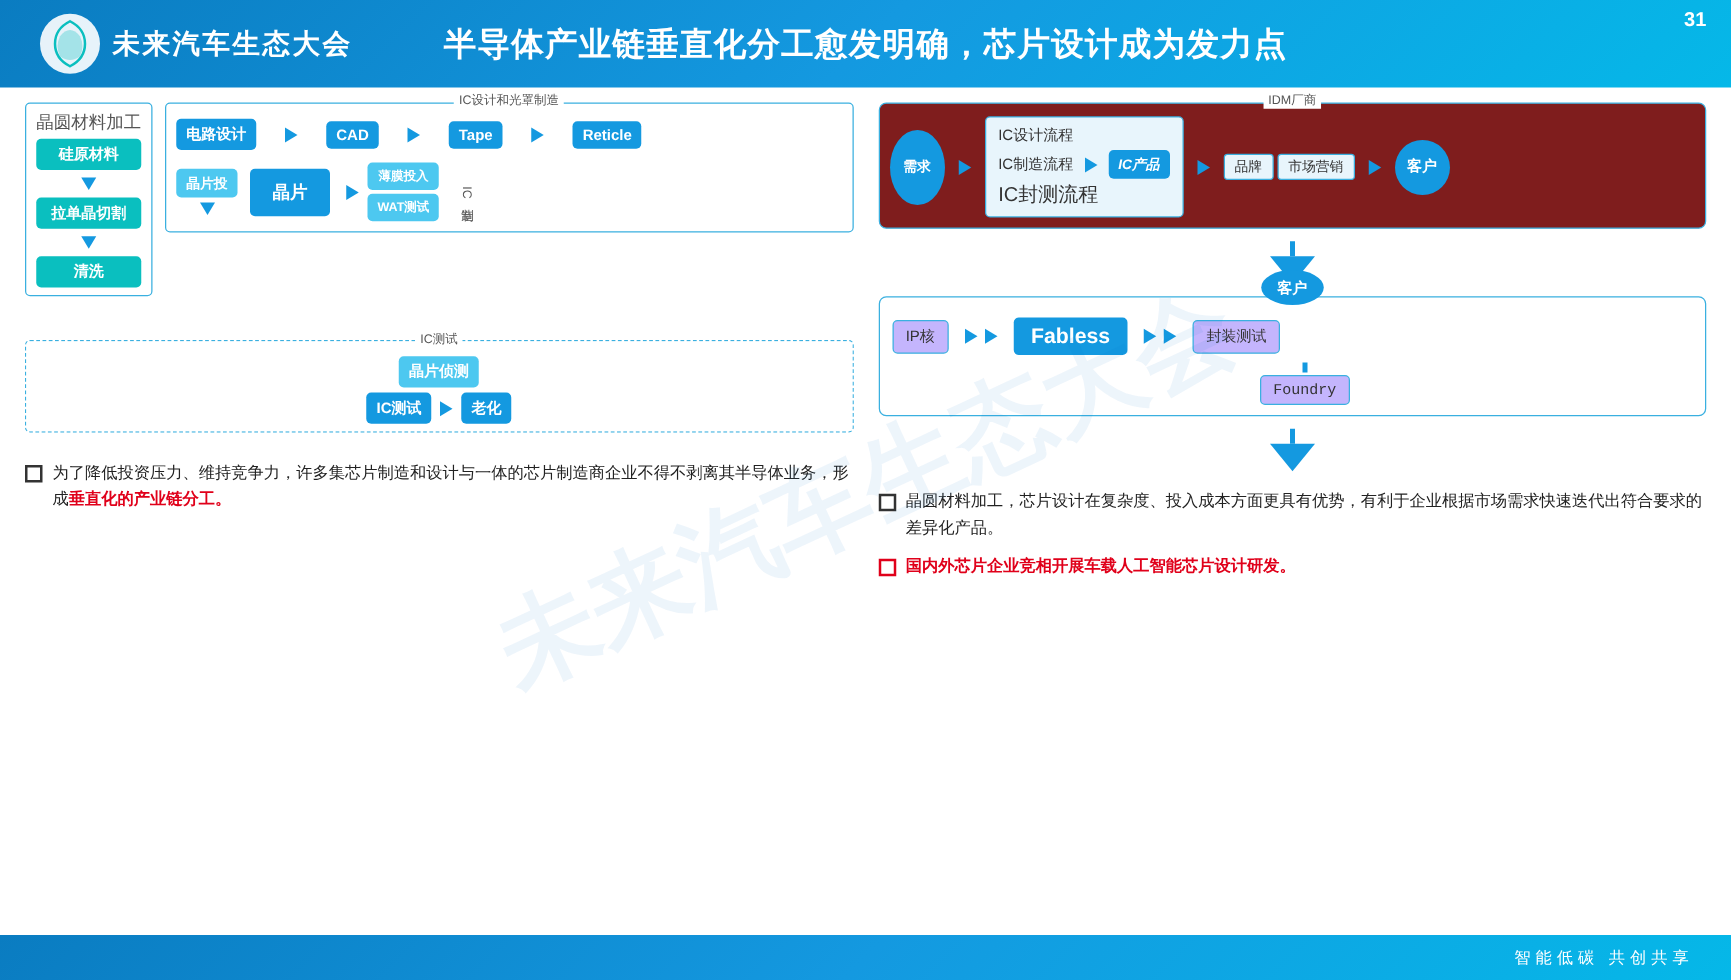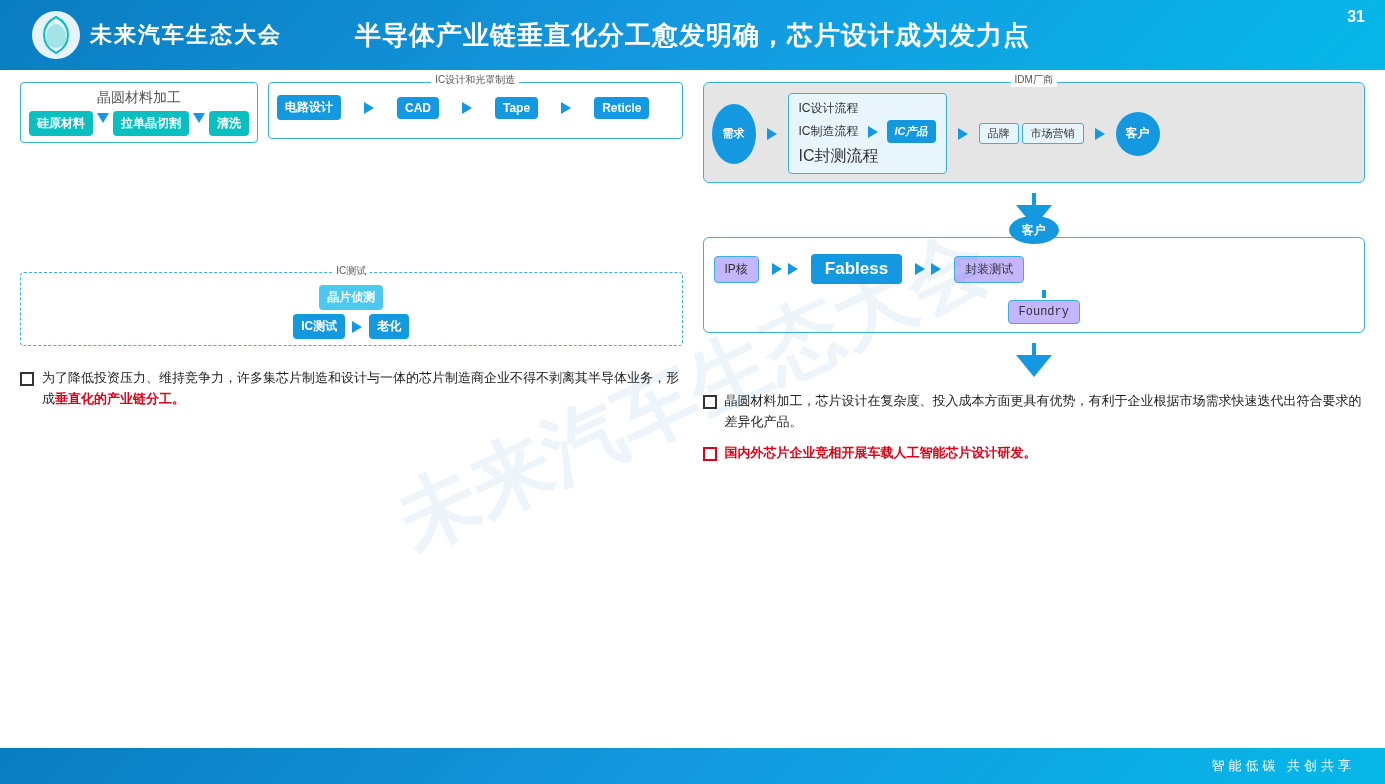--- a/index.html
+++ b/index.html
@@ -127,21 +127,21 @@
       position: relative;
     }
     .left-material-label {
       font-size: 14px;
       color: #555;
       margin-bottom: 4px;
       text-align: center;
     }
     .material-chips {
       display: flex;
-      flex-direction: row;
+      flex-direction: column;
       gap: 4px;
     }
 
     
     .bullet-section {
       padding: 4px 0;
     }
     .bullet-item {
       display: flex;
       gap: 8px;
@@ -298,20 +298,35 @@
         <div style="display:flex;align-items:center;gap:20px;margin-bottom:10px;margin-top:4px;">
           <div class="chip">电路设计</div>
           <div class="arrow-right"></div>
           <div class="chip">CAD</div>
           <div class="arrow-right"></div>
           <div class="chip">Tape</div>
           <div class="arrow-right"></div>
           <div class="chip">Reticle</div>
         </div>
 
+        <div style="display:flex;gap:10px;align-items:center;">
+          <div style="display:flex;flex-direction:column;align-items:center;gap:4px;">
+            <div class="chip chip-light" style="font-size:11px;">晶片投</div>
+            <div class="arrow-down"></div>
+          </div>
+          <div class="chip" style="padding:10px 18px;font-size:14px;">晶片</div>
+          <div style="display:flex;align-items:center;gap:4px;">
+            <div class="arrow-right"></div>
+            <div style="display:flex;flex-direction:column;gap:3px;">
+              <div class="chip chip-light" style="font-size:10px;">薄膜投入</div>
+              <div class="chip chip-light" style="font-size:10px;">WAT测试</div>
+            </div>
+          </div>
+          <div style="writing-mode:vertical-rl;font-size:10px;color:#555;margin-left:4px;">IC制造</div>
+        </div>
       </div>
     </div>
 
     <div style="display:flex;gap:10px;margin-top:2px;">
 
 
       <div style="flex:1;border:1.5px dashed #3ab0e0;border-radius:4px;padding:8px 8px 6px;background:#fff;position:relative;">
         <div style="font-size:10px;color:#555;text-align:center;position:absolute;top:-9px;left:50%;transform:translateX(-50%);background:#fff;padding:0 4px;">IC测试</div>
         <div style="display:flex;flex-direction:column;gap:4px;margin-top:4px;">
           <div class="chip chip-light" style="font-size:12px;align-self:center;">晶片侦测</div>
@@ -329,21 +344,21 @@
         <div class="bullet-icon"></div>
         <div>
           为了降低投资压力、维持竞争力，许多集芯片制造和设计与一体的芯片制造商企业不得不剥离其半导体业务，形成<span class="red-bold">垂直化的产业链分工。</span>
         </div>
       </div>
     </div>
   </div>
 
   <div class="right-panel">
 
-    <div style="border:1.5px solid #3ab0e0;border-radius:6px;padding:10px 8px 8px;background:#e5e5e5;position:relative;">
+    <div style="border:1.5px solid #3ab0e0;border-radius:6px;padding:10px 8px 8px;background:#7f1d1d;position:relative;">
       <div style="font-size:10px;color:#555;text-align:center;position:absolute;top:-10px;left:50%;transform:translateX(-50%);background:#fff;padding:0 4px;">IDM厂商</div>
       <div style="display:flex;align-items:center;gap:8px;">
 
         <div class="oval oval-blue" style="font-size:11px;">需求</div>
         <div class="arrow-right"></div>
 
         <div style="border:1.5px solid #3ab0e0;border-radius:4px;padding:6px 10px;background:#e8f5fc;">
           <div style="font-size:12px;color:#333;margin-bottom:3px;">IC设计流程</div>
           <div style="font-size:12px;color:#333;margin-bottom:3px;display:flex;align-items:center;gap:6px;">
             <span>IC制造流程</span>

